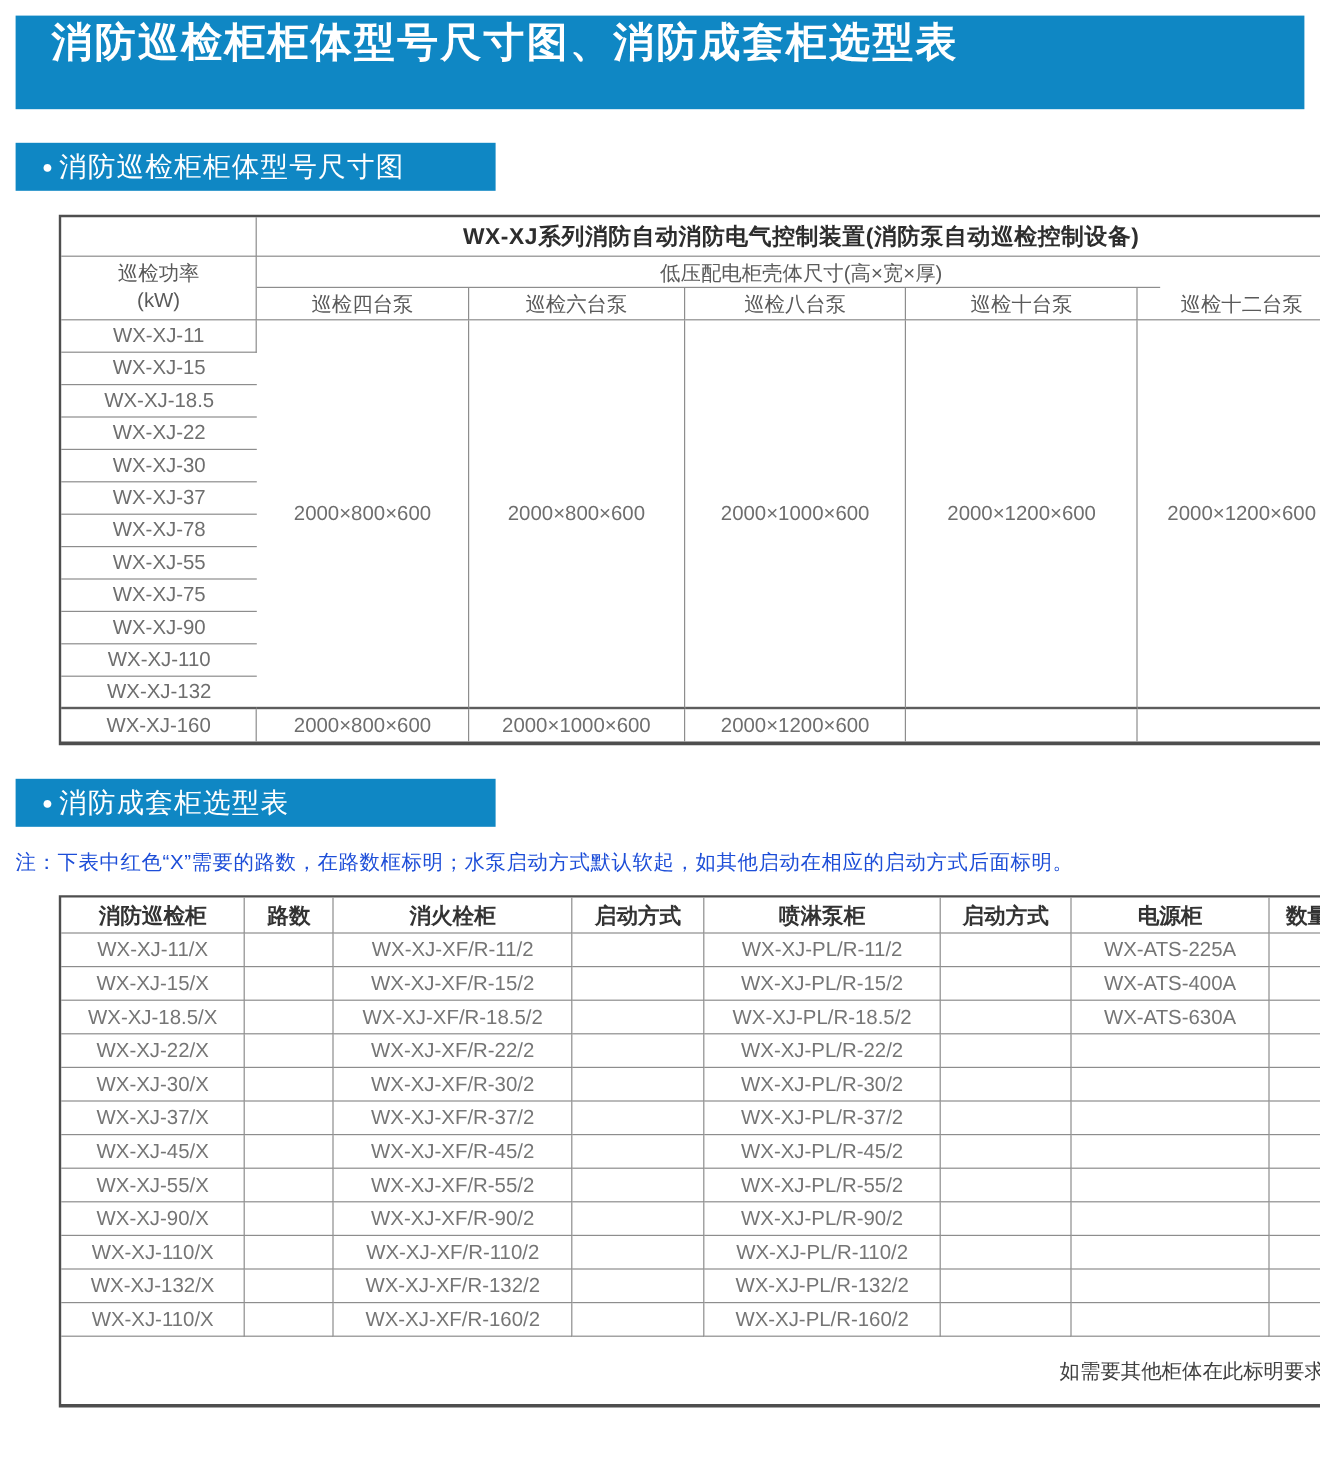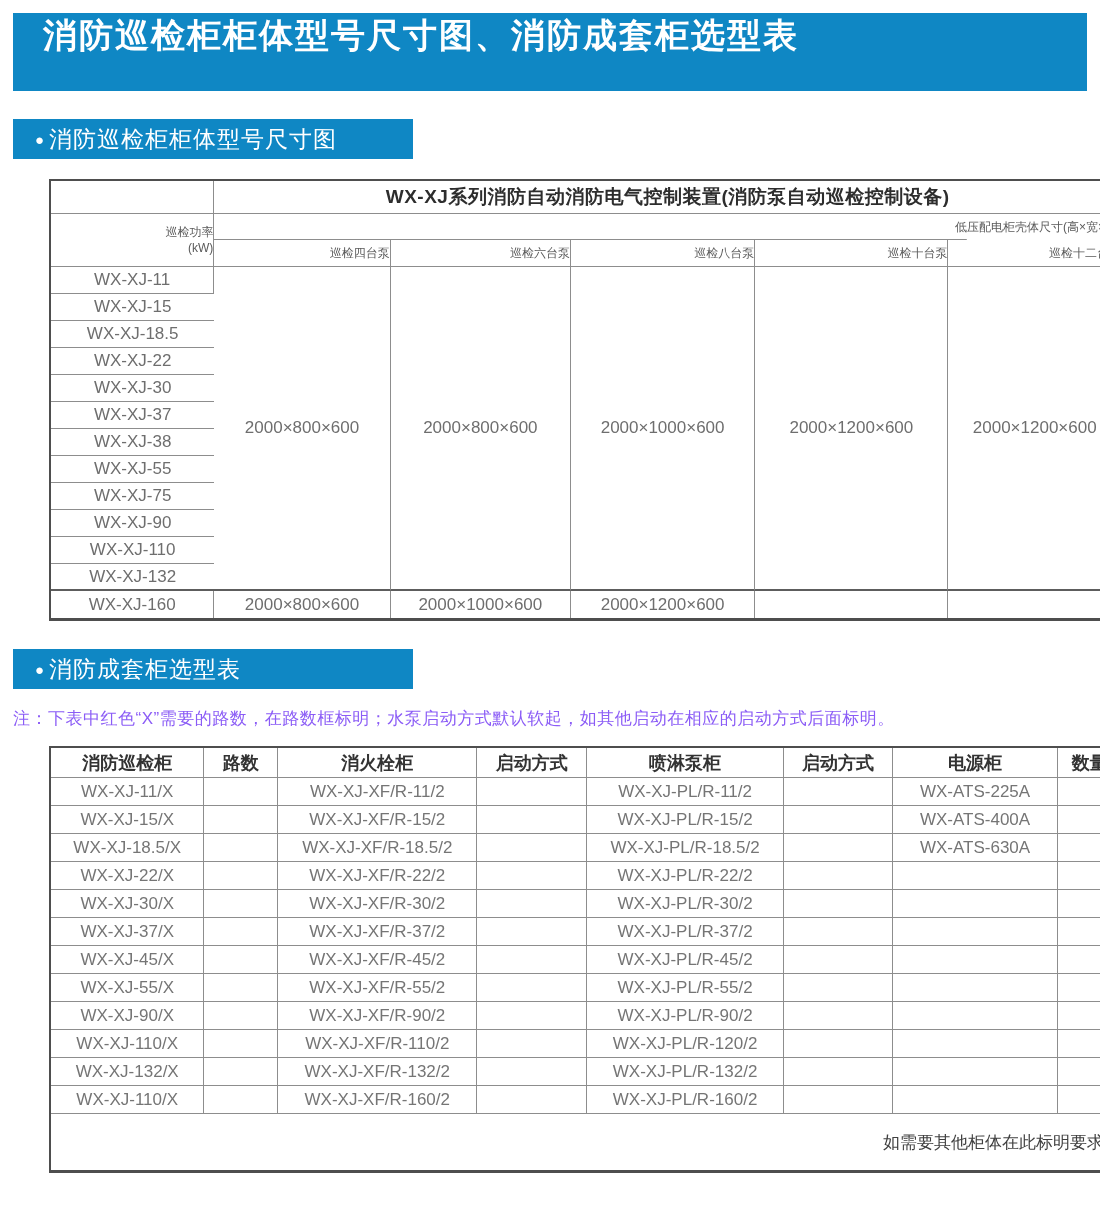--- a/index.html
+++ b/index.html
@@ -39,32 +39,32 @@
     text-align: center; vertical-align: middle;
     color: #6e6e6e; font-size: 17px; height: 27px; overflow: hidden;
     white-space: nowrap;
   }
   td:last-child { border-right: none; }
   tr.last td { border-bottom: none; }
 
   
   .spec-table { margin-top: 20px; }
   .spec-table .t1-title td { font-weight: bold; color: #2d2d2d; font-size: 19px; height: 33px; letter-spacing: 0.5px; }
-  .spec-table .hdr { color: #5a5a5a; font-size: 12px; text-align: right; }
+  .spec-table .hdr { color: #5a5a5a; font-size: 17px; }
   .spec-table .power-hdr { line-height: 1.35; white-space: normal; }
   .spec-table .size-hdr {
     border-bottom: none; height: 26px;
     background: linear-gradient(#8d8d8d, #8d8d8d) no-repeat left bottom;
     background-size: 83% 1px;
   }
   .spec-table .pump-row td { height: 27px; }
   .spec-table td.sep-b { border-bottom: 2px solid #5d5d5d; }
 
   
-  .note { margin-top: 18px; color: #8b5cf6; font-size: 17px; letter-spacing: 0.5px; }
+  .note { margin-top: 18px; color: #1d4ed8; font-size: 17px; letter-spacing: 0.5px; }
 
   
   .selection-table { margin-top: 16px; }
   .selection-table .t2-hdr td { font-weight: bold; color: #333333; font-size: 18px; height: 30px; }
   .selection-table td { height: 28px; color: #757575; }
   .selection-table tr.foot td {
     height: 56px; text-align: right; padding-left: 12px;
     color: #3f3f3f; font-size: 17px;
   }
 </style>
@@ -127,21 +127,21 @@
         <tr>
           <td>WX-XJ-22</td>
         </tr>
         <tr>
           <td>WX-XJ-30</td>
         </tr>
         <tr>
           <td>WX-XJ-37</td>
         </tr>
         <tr>
-          <td>WX-XJ-38</td>
+          <td>WX-XJ-78</td>
         </tr>
         <tr>
           <td>WX-XJ-55</td>
         </tr>
         <tr>
           <td>WX-XJ-75</td>
         </tr>
         <tr>
           <td>WX-XJ-90</td>
         </tr>
@@ -281,21 +281,21 @@
           <td>WX-XJ-PL/R-90/2</td>
           <td></td>
           <td></td>
           <td></td>
         </tr>
         <tr>
           <td>WX-XJ-110/X</td>
           <td></td>
           <td>WX-XJ-XF/R-110/2</td>
           <td></td>
-          <td>WX-XJ-PL/R-120/2</td>
+          <td>WX-XJ-PL/R-110/2</td>
           <td></td>
           <td></td>
           <td></td>
         </tr>
         <tr>
           <td>WX-XJ-132/X</td>
           <td></td>
           <td>WX-XJ-XF/R-132/2</td>
           <td></td>
           <td>WX-XJ-PL/R-132/2</td>

